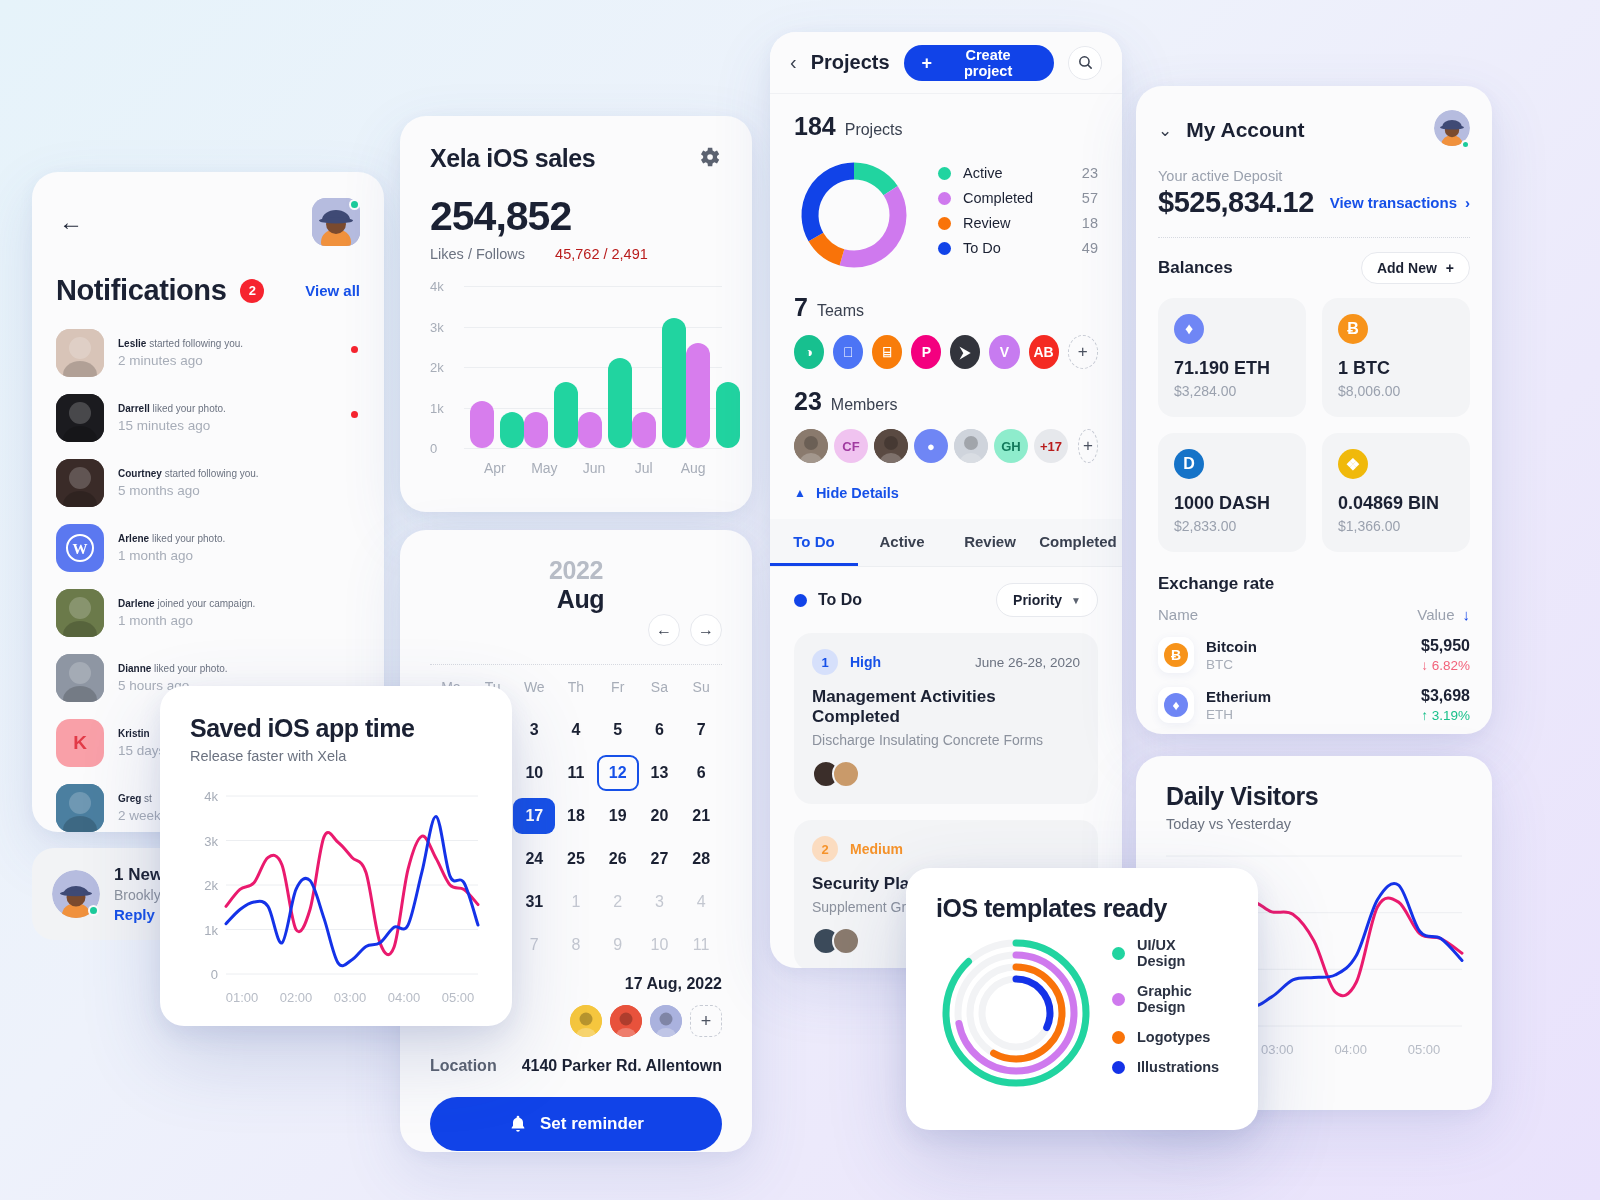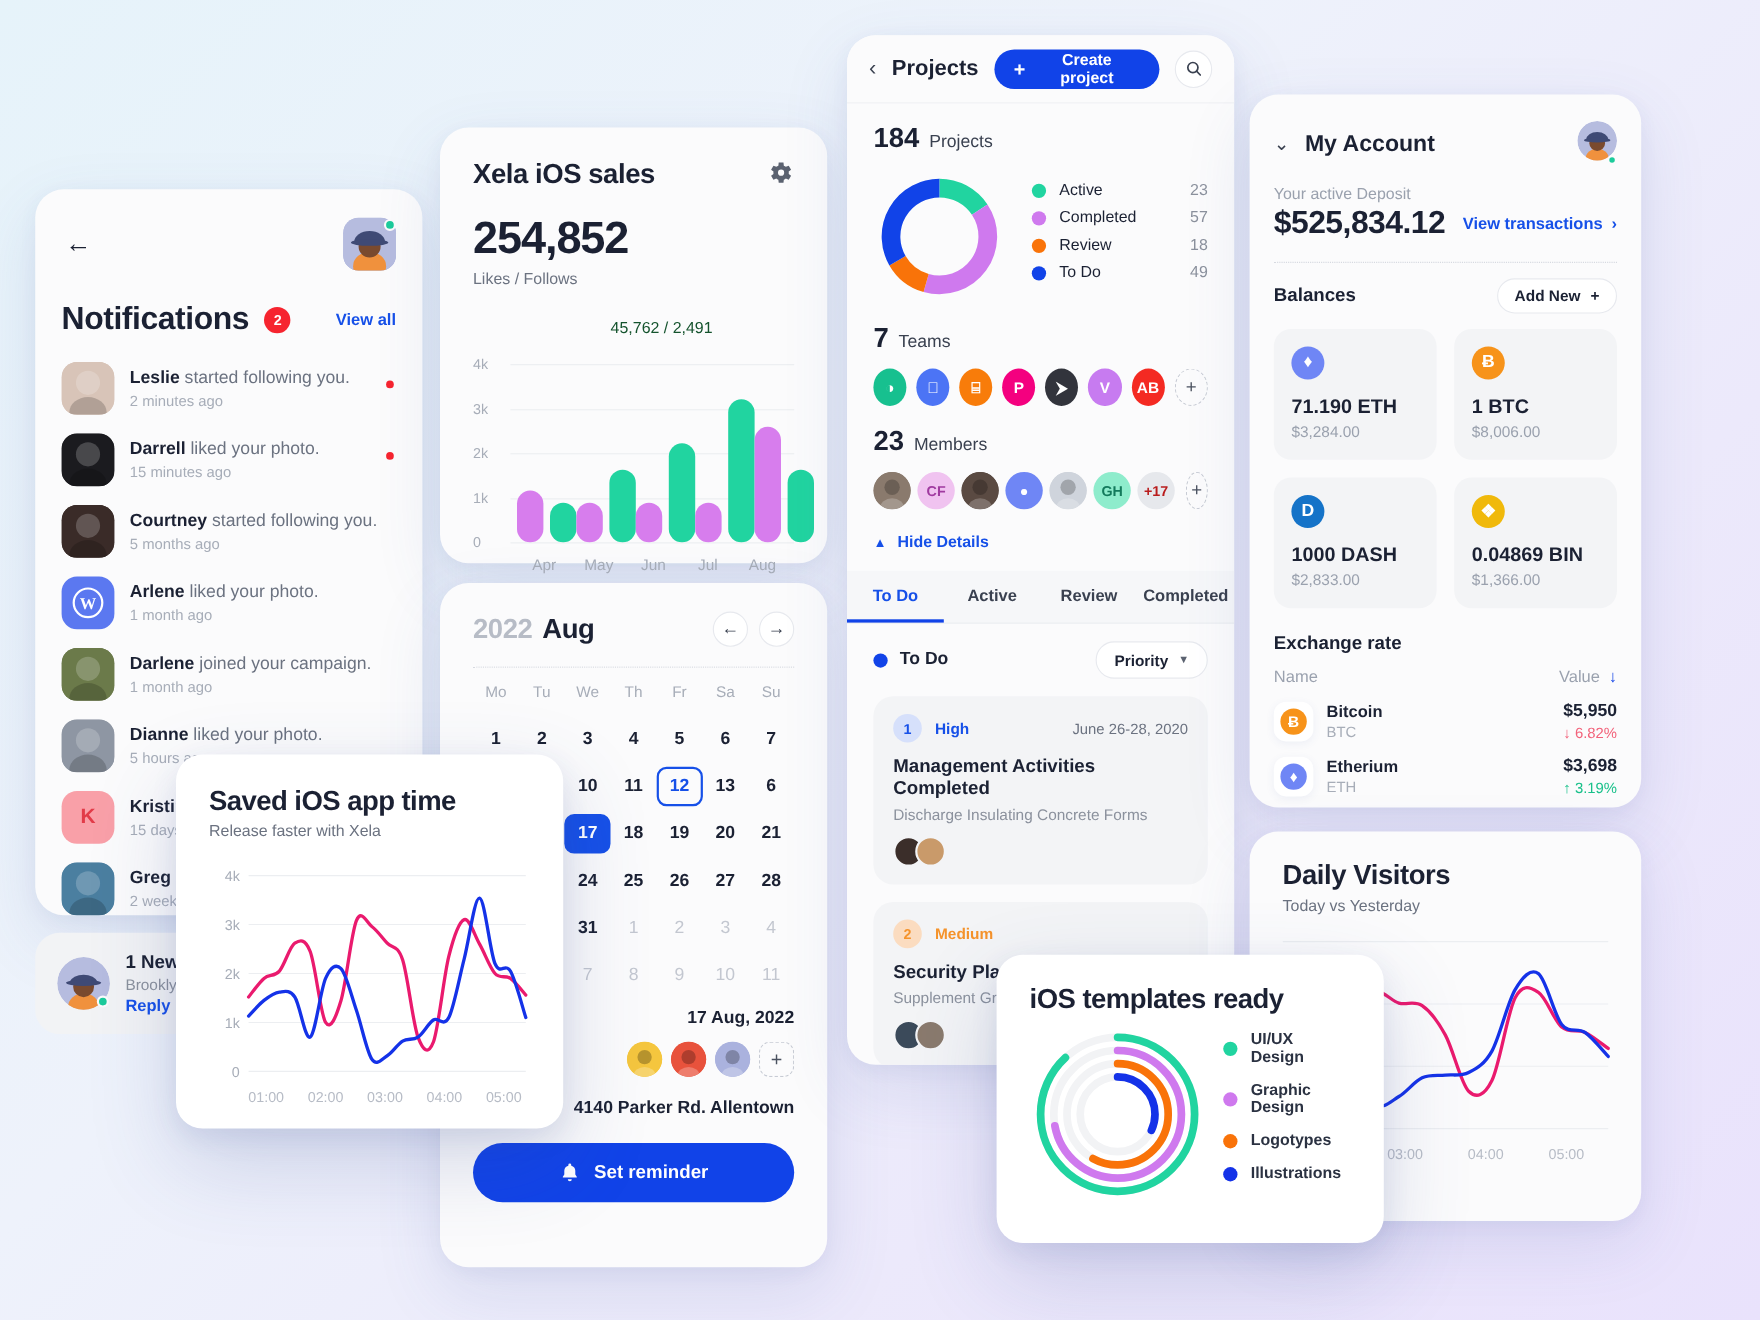--- a/index.html
+++ b/index.html
@@ -27,52 +27,52 @@
      background:#1ccb9b; border:2px solid #fbfbfc; }
   .notif-title-row { display:flex; align-items:center; margin-top:28px; }
   .notif-title { font-size:29px; font-weight:700; letter-spacing:-.4px; }
   .badge-red { background:#f6242f; color:#fff; font-size:13px; font-weight:700; border-radius:50%;
      width:24px; height:24px; display:flex; align-items:center; justify-content:center; margin-left:14px; }
   .view-all { margin-left:auto; color:#1650e8; font-weight:700; font-size:15px; cursor:pointer; }
   .notif-list { margin-top:22px; }
   .notif-row { display:flex; align-items:center; gap:14px; margin-bottom:17px; position:relative; }
   .notif-av { width:48px; height:48px; border-radius:14px; flex:none; display:flex;
      align-items:center; justify-content:center; font-weight:700; font-size:19px; overflow:hidden; }
-  .notif-txt { font-size:16px; color:#6b7280; line-height:1.25; }
+  .notif-txt { font-size:10px; color:#6b7280; line-height:1.25; }
   .notif-txt b { color:#1b2133; font-weight:700; }
   .notif-time { font-size:13.5px; color:#a7adb8; margin-top:3px; }
   .unread { position:absolute; right:2px; top:17px; width:7px; height:7px; border-radius:50%; background:#f6242f; }
   #newmsg { left:32px; top:848px; width:352px; height:92px; border-radius:22px;
      background:#f2f3f5; padding:16px 20px; display:flex; gap:14px; align-items:center; }
   #newmsg .t1 { font-weight:700; font-size:17px; }
   #newmsg .t2 { font-size:14px; color:#8b919d; margin-top:2px; }
   #newmsg .reply { color:#1650e8; font-weight:700; font-size:15px; margin-top:3px; cursor:pointer; }
 
   
   #xela { left:400px; top:116px; width:352px; height:396px; padding:28px 30px; }
   .xela-head { display:flex; align-items:flex-start; justify-content:space-between; }
   .xela-title { font-size:25px; font-weight:700; letter-spacing:-.4px; }
   .gear { width:26px; height:26px; cursor:pointer; }
   .big-num { font-size:41px; font-weight:700; letter-spacing:-1px; margin-top:20px; }
   .sub-row { display:flex; gap:30px; font-size:14.5px; color:#6b7280; margin-top:6px; }
-  .sub-row .v { color:#14532d;margin-top:45px; }
+  .sub-row .v { color:#b91c1c; }
   .barchart { position:relative; margin-top:24px; height:190px; }
   .gl { position:absolute; left:34px; right:0; height:1px; background:#eceef1; }
   .yl { position:absolute; left:0; font-size:13px; color:#a7adb8; transform:translateY(-50%); }
   .bars { position:absolute; left:40px; right:4px; bottom:28px; top:0;
      display:flex; align-items:flex-end; justify-content:space-between; }
   .bgroup { display:flex; gap:6px; align-items:flex-end; }
   .bar { width:24px; border-radius:12px; }
   .xlabels { position:absolute; left:40px; right:4px; bottom:0;
      display:flex; justify-content:space-between; font-size:14px; color:#a7adb8; }
   .xlabels span { width:54px; text-align:center; }
 
   
   #calendar { left:400px; top:530px; width:352px; height:622px; padding:26px 30px 24px; }
-  .cal-head { display:flex; align-items:center; }
+  .cal-head { display:flex; align-items:center;flex-direction:column; }
   .cal-year { font-size:25px; font-weight:700; color:#b7bcc6; letter-spacing:-.4px; }
   .cal-month { font-size:25px; font-weight:700; margin-left:9px; letter-spacing:-.4px; }
   .cal-navs { margin-left:auto; display:flex; gap:10px; }
   .circ-btn { width:32px; height:32px; border-radius:50%; border:1px solid #e7e9ee; background:#fff;
      display:flex; align-items:center; justify-content:center; font-size:16px; color:#3a4150; cursor:pointer; }
   .dotted { border-top:1px dotted #d6d9e0; margin:18px 0 14px; }
   .cal-grid { display:grid; grid-template-columns:repeat(7,1fr); row-gap:7px; text-align:center; }
   .cal-grid .dow { font-size:14px; color:#a7adb8; padding-bottom:10px; }
   .cal-cell { font-size:16px; font-weight:700; color:#1b2133; height:36px; line-height:36px;
      border-radius:9px; cursor:pointer; }

